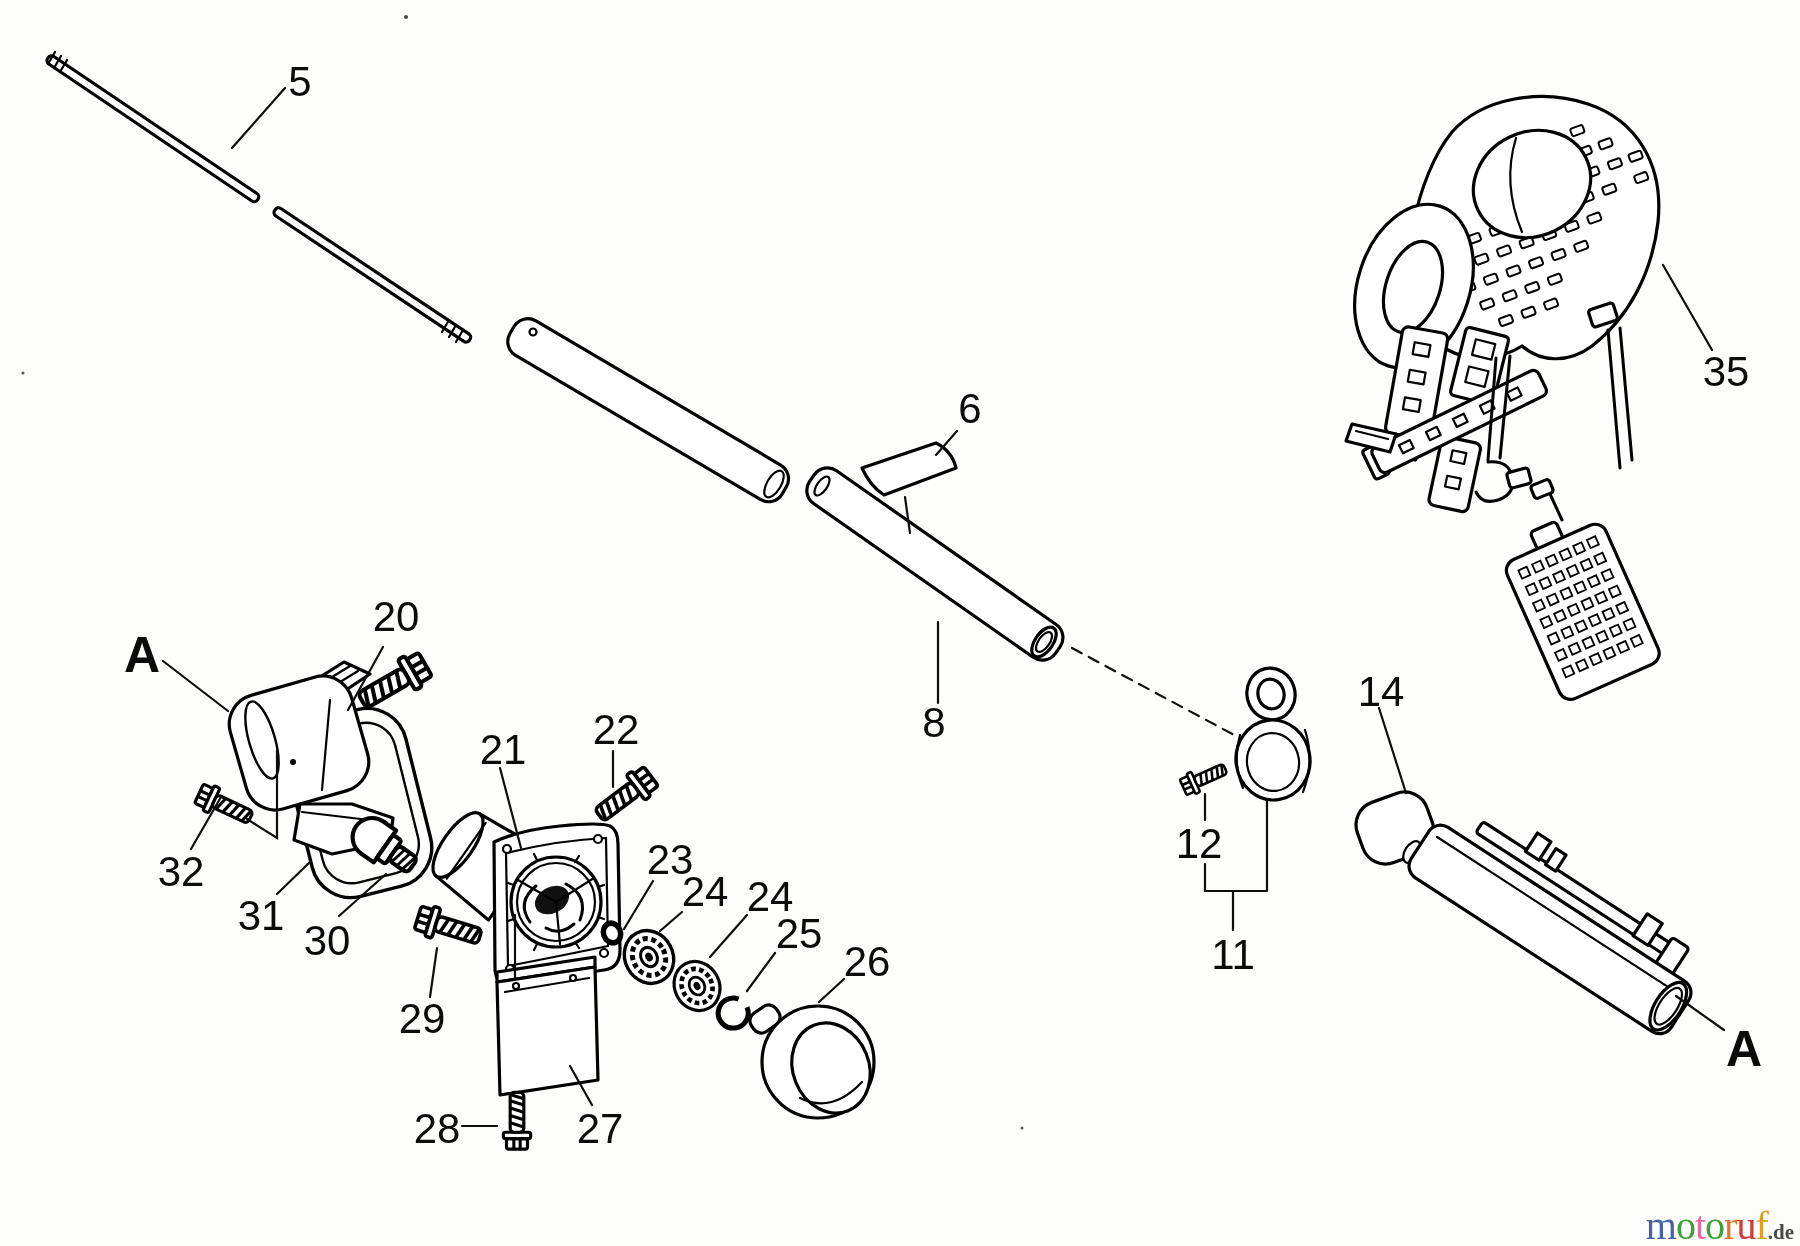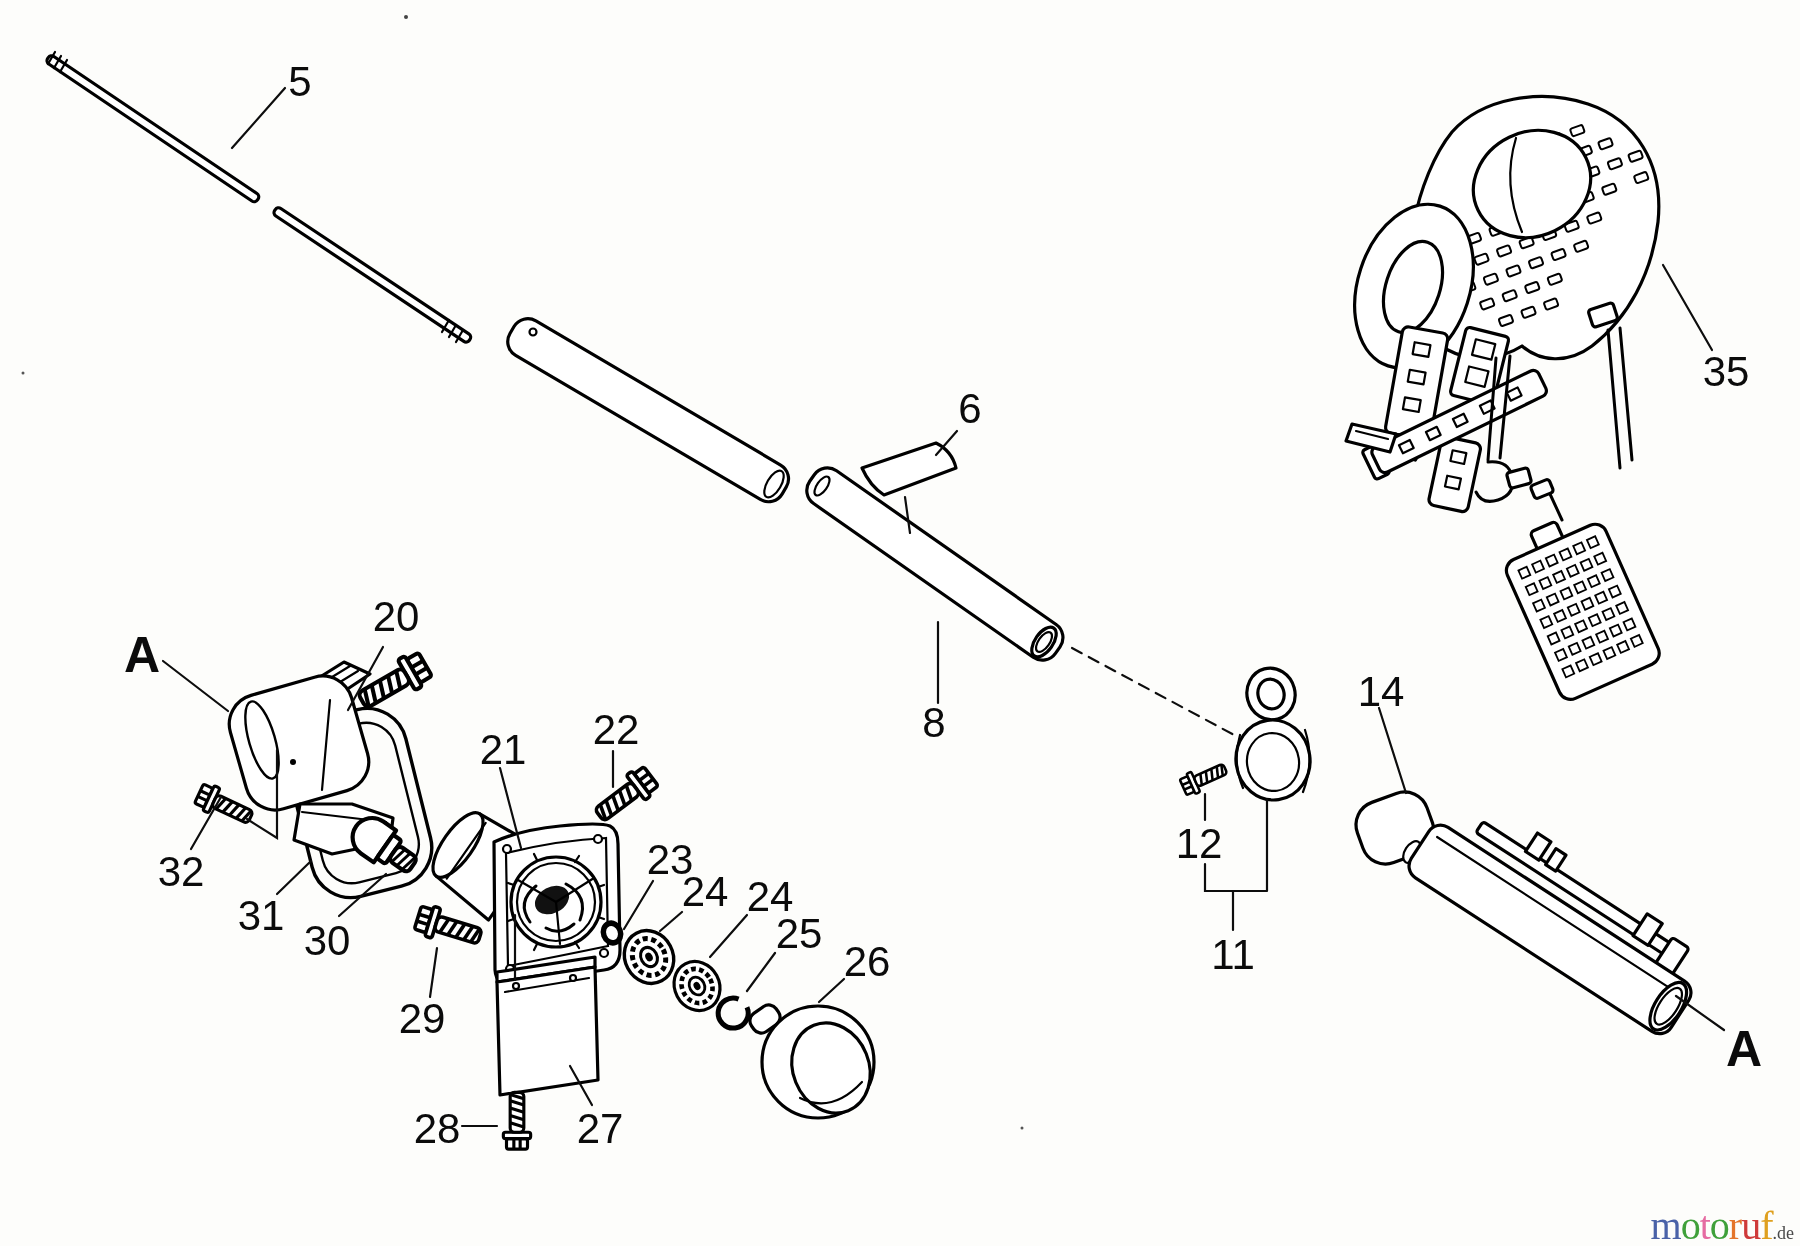--- a/index.html
+++ b/index.html
@@ -9,21 +9,21 @@
   .part{fill:#fff;stroke:#000;stroke-width:3.2;stroke-linejoin:round;stroke-linecap:round;}
   .ln{fill:none;stroke:#000;stroke-width:3;stroke-linecap:round;}
   .thin{stroke-width:2.2;}
   .leader{fill:none;stroke:#0d0d0d;stroke-width:2.2;stroke-linecap:round;}
   .dashed{stroke-dasharray:11 8;}
   text.callout{font-family:"Liberation Sans",sans-serif;font-size:42px;fill:#0b0b0b;
                text-anchor:middle;font-weight:normal;}
   text.refletter{font-size:50px;font-weight:bold;}
   .watermark{position:absolute;right:6px;bottom:0px;font-family:"Liberation Serif",serif;
              font-size:40px;letter-spacing:-1px;line-height:1;user-select:none;}
-  .watermark .wm-suffix{font-size:18px;letter-spacing:0;}
+  .watermark .wm-suffix{font-size:21px;letter-spacing:0;font-weight:bold;}
 </style>
 </head>
 <body>
 
 <div class="stage">
 <svg width="1800" height="1246" viewBox="0 0 1800 1246">
   <defs>
     <g id="bolt" fill="#fff" stroke="#000" stroke-width="3">
       <rect x="-1" y="-10" width="10" height="20" rx="2"></rect>
       <rect x="9" y="-13" width="6" height="26" rx="2"></rect>

